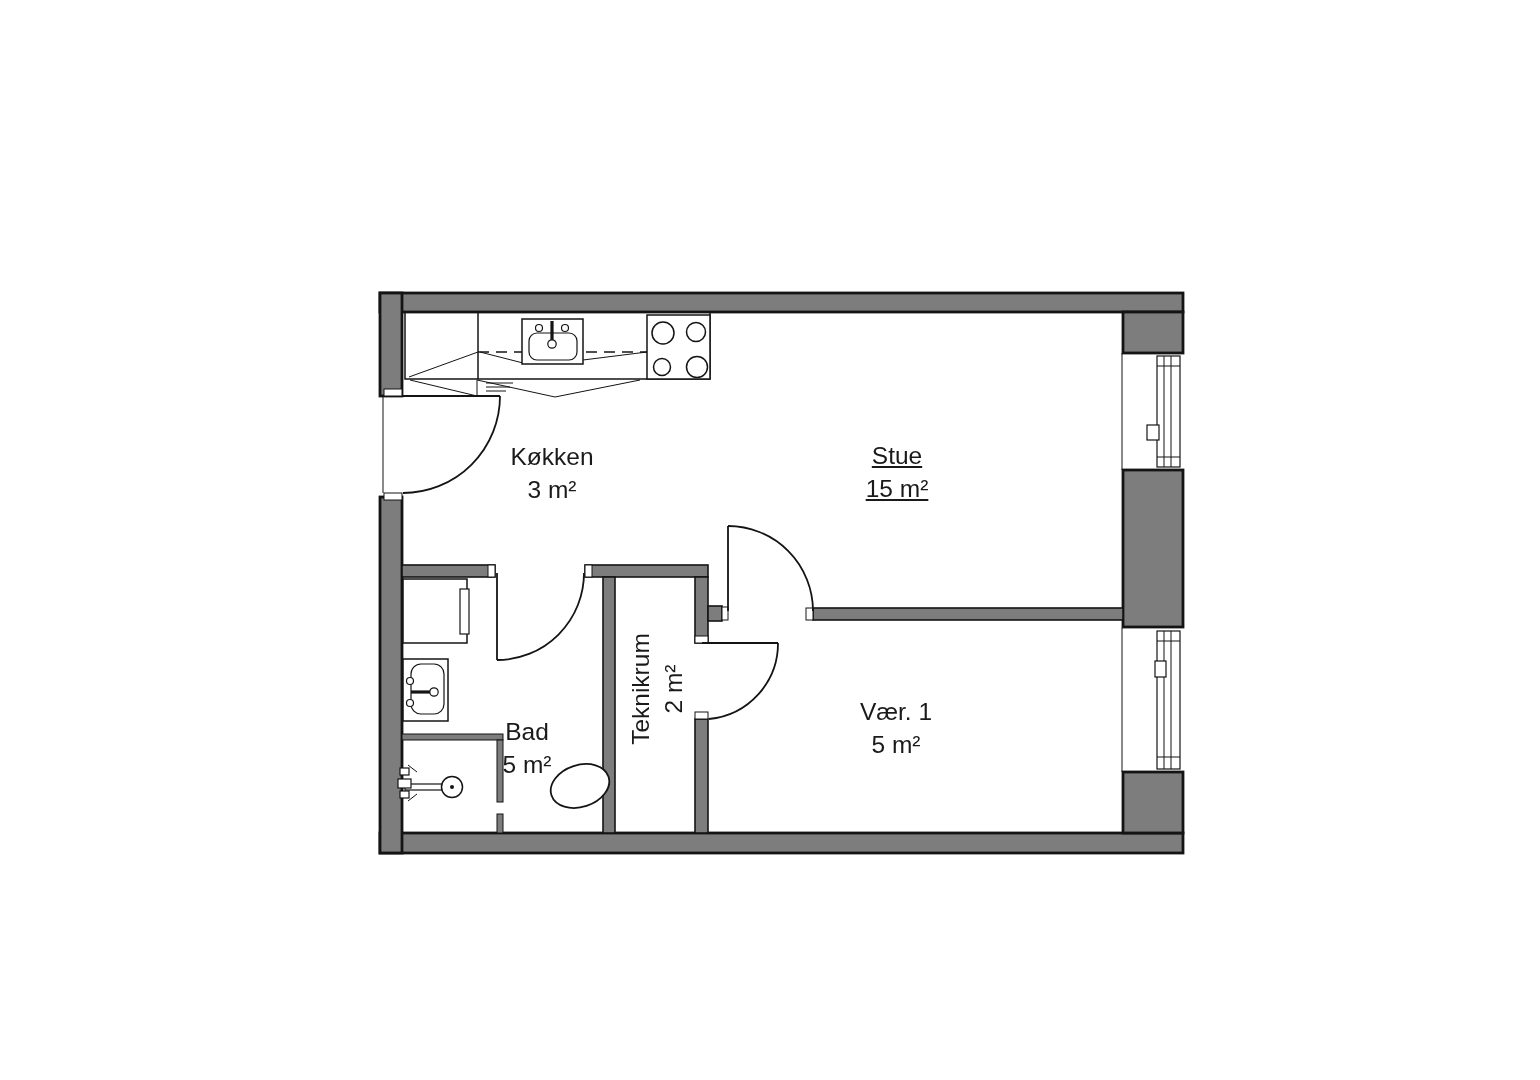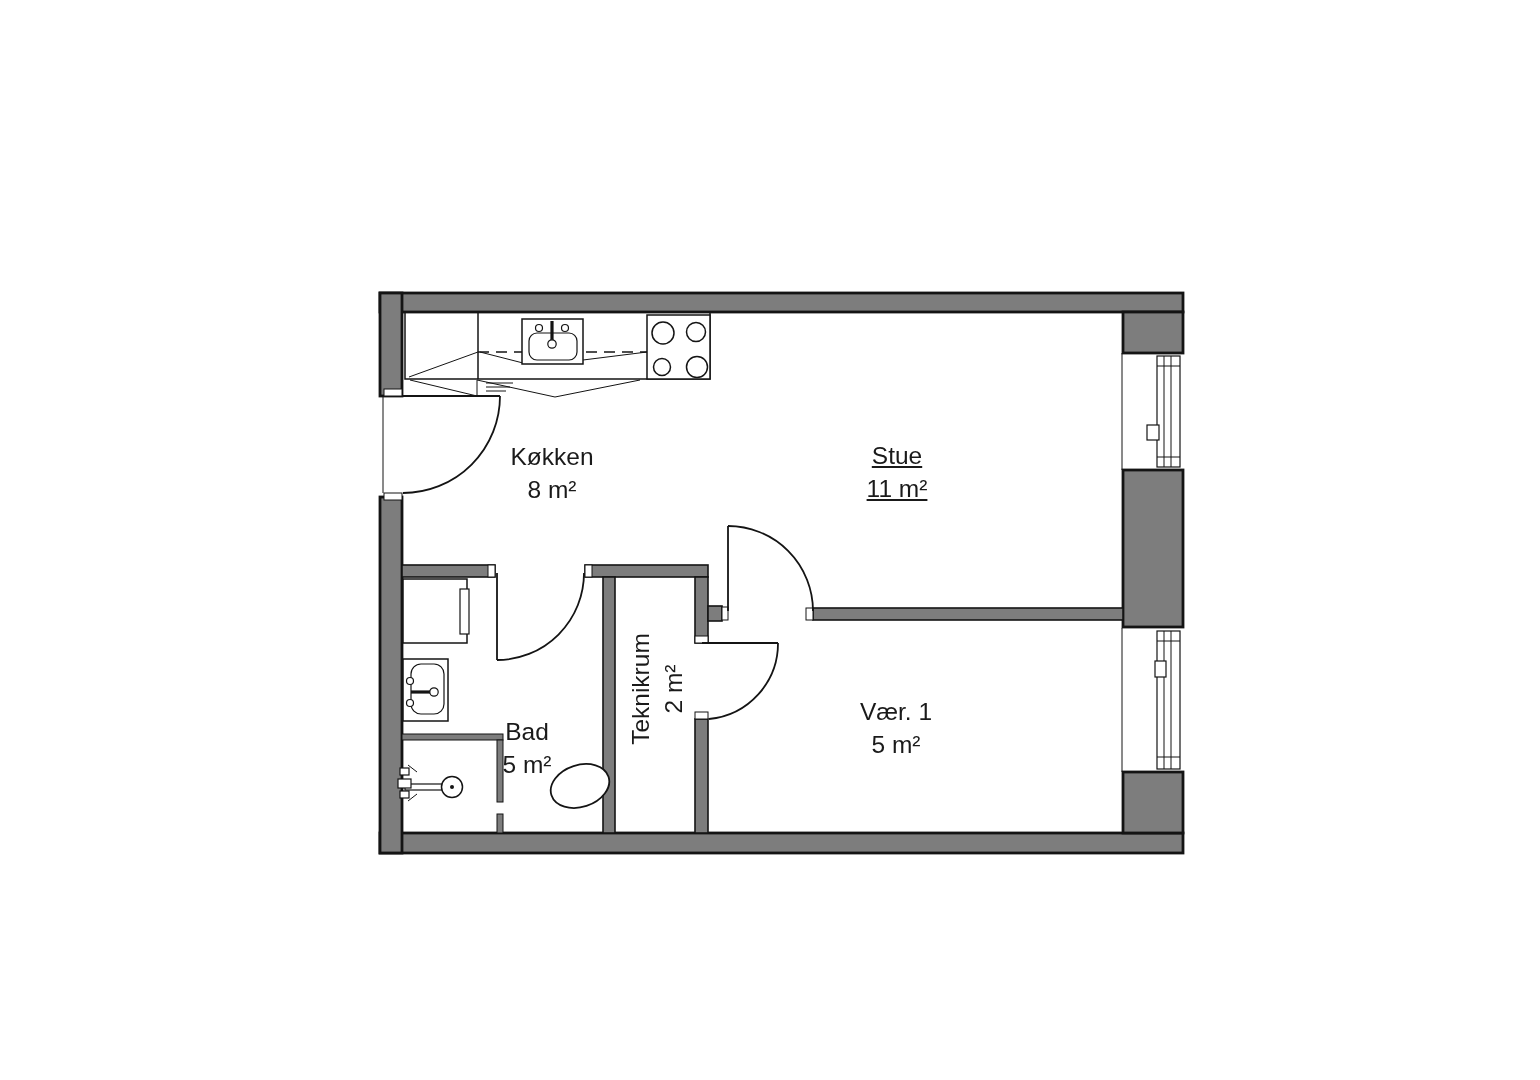--- a/index.html
+++ b/index.html
@@ -173,26 +173,26 @@
       <line class="ln-thin" x1="1164" y1="631" x2="1164" y2="769"></line>
       <line class="ln-thin" x1="1171" y1="631" x2="1171" y2="769"></line>
       <line class="ln-thin" x1="1157" y1="641" x2="1180" y2="641"></line>
       <line class="ln-thin" x1="1157" y1="757" x2="1180" y2="757"></line>
       <rect class="fix-thin" x="1155" y="661" width="11" height="16"></rect>
     </g>
   </svg>
 
   <div class="room-label" style="left:552px;top:473px;">
     <div>Køkken</div>
-    <div>8 m²</div>
+    <div>3 m²</div>
   </div>
 
   <div class="room-label" style="left:897px;top:472px;text-decoration:underline;">
     <div>Stue</div>
-    <div>11 m²</div>
+    <div>15 m²</div>
   </div>
 
   <div class="room-label" style="left:527px;top:748px;">
     <div>Bad</div>
     <div>5 m²</div>
   </div>
 
   <div class="room-label rot" style="left:657px;top:689px;">
     <div>Teknikrum</div>
     <div>2 m²</div>

